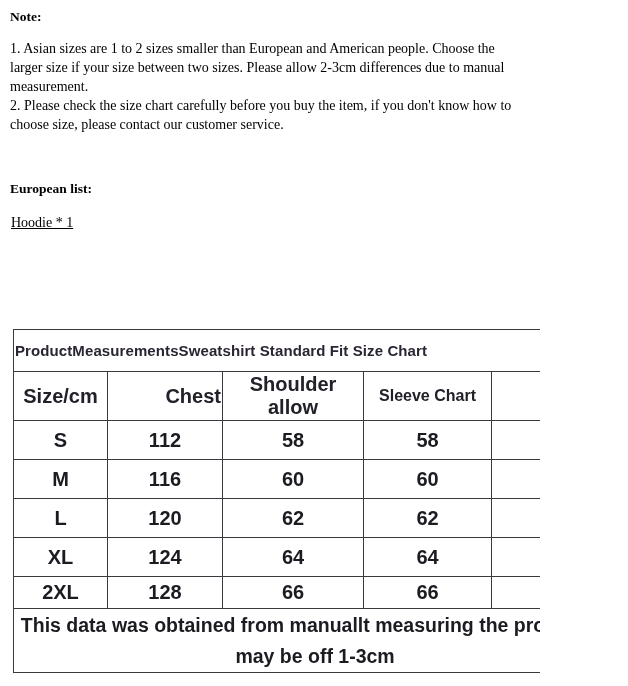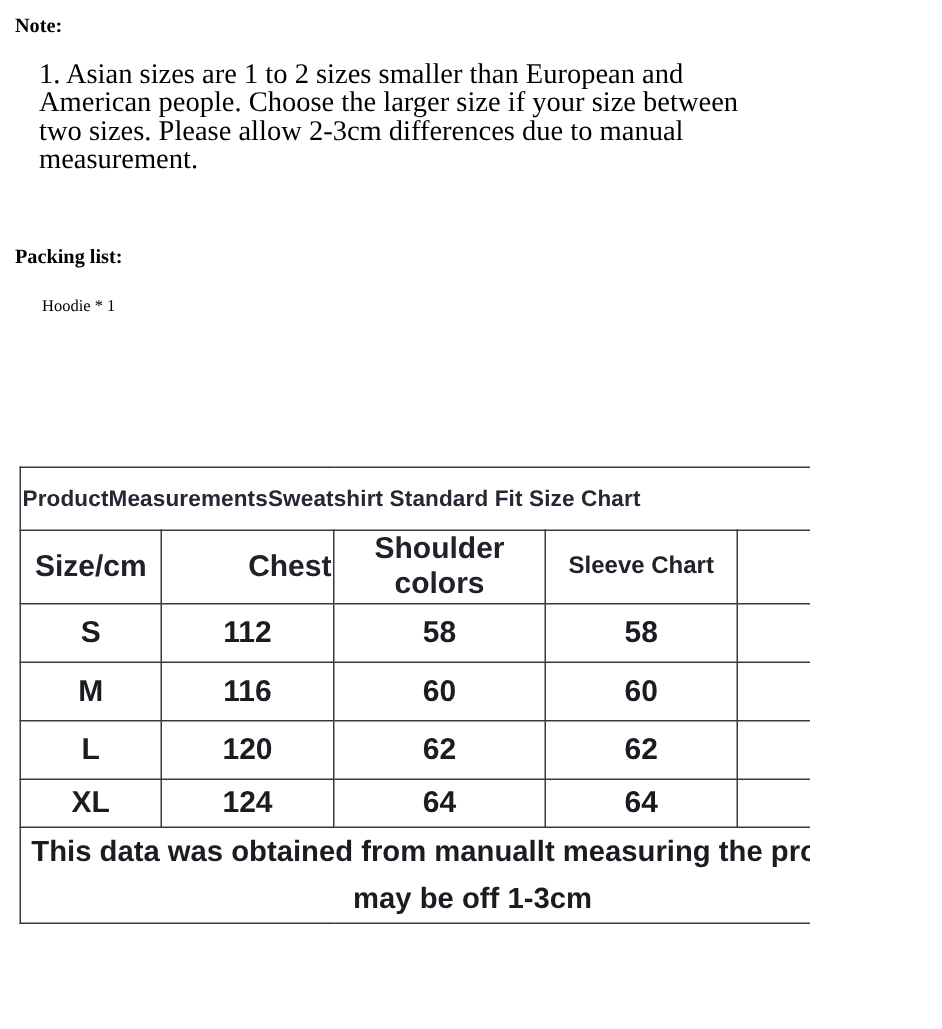--- a/index.html
+++ b/index.html
@@ -15,29 +15,30 @@
   
   .text-block { padding: 9px 16px 0 10px; }
   .h-bold {
     margin: 0;
     font-size: 13.5px;
     font-weight: bold;
     line-height: 15px;
   }
   .note-items { margin-top: 15px; }
   .note-items p {
-    margin: 16px;
-    font-size: 19px;
+    margin: 0;
+    font-size: 14px;
     line-height: 19px;
   }
   .packing-heading { margin-top: 47px; }
   .packing-item {
-    margin: 17px 0 0 18px;
-    font-size: 11px;
+    margin: 17px 0 0 1px;
+    font-size: 14px;
     line-height: 19px;
+    text-decoration: underline;
   }
   
   table.size-chart {
     border-collapse: collapse;
     table-layout: fixed;
     width: 603px;
     margin: 97px 0 0 13px;
     font-family: "Liberation Sans", sans-serif;
   }
   table.size-chart, .size-chart th, .size-chart td {
@@ -84,41 +85,42 @@
 </style>
 </head>
 <body>
 
 <div class="page">
 
   <div class="text-block">
     <p class="h-bold">Note:</p>
     <div class="note-items">
       <p>1. Asian sizes are 1 to 2 sizes smaller than European and American people. Choose the larger size if your size between two sizes. Please allow 2-3cm differences due to manual measurement.</p>
+      <p>2. Please check the size chart carefully before you buy the item, if you don't know how to choose size, please contact our customer service.</p>
     </div>
-    <p class="h-bold packing-heading">Packing list:</p>
+    <p class="h-bold packing-heading">European list:</p>
     <p class="packing-item">Hoodie * 1</p>
   </div>
 
   <table class="size-chart">
     <colgroup>
       <col style="width:94px">
       <col style="width:115px">
       <col style="width:141px">
       <col style="width:128px">
       <col style="width:125px">
     </colgroup>
     <thead>
       <tr>
         <th class="title-cell" colspan="5">ProductMeasurementsSweatshirt Standard Fit Size Chart</th>
       </tr>
       <tr>
         <th class="col-h c-size">Size/cm</th>
         <th class="col-h c-chest">Chest</th>
-        <th class="col-h c-shoulder">Shoulder colors</th>
+        <th class="col-h c-shoulder">Shoulder allow</th>
         <th class="col-h c-sleeve">Sleeve Chart</th>
         <th class="col-h c-length">Length</th>
       </tr>
     </thead>
     <tbody>
       <tr>
         <td>S</td>
         <td>112</td>
         <td>58</td>
         <td>58</td>
@@ -138,20 +140,27 @@
         <td>62</td>
         <td>99</td>
       </tr>
       <tr>
         <td>XL</td>
         <td>124</td>
         <td>64</td>
         <td>64</td>
         <td>74</td>
       </tr>
+      <tr>
+        <td>2XL</td>
+        <td>128</td>
+        <td>66</td>
+        <td>66</td>
+        <td>76</td>
+      </tr>
     </tbody>
     <tfoot>
       <tr>
         <td colspan="5">This data was obtained from manuallt measuring the product, it may be off 1-3cm</td>
       </tr>
     </tfoot>
   </table>
 
 </div>
 

